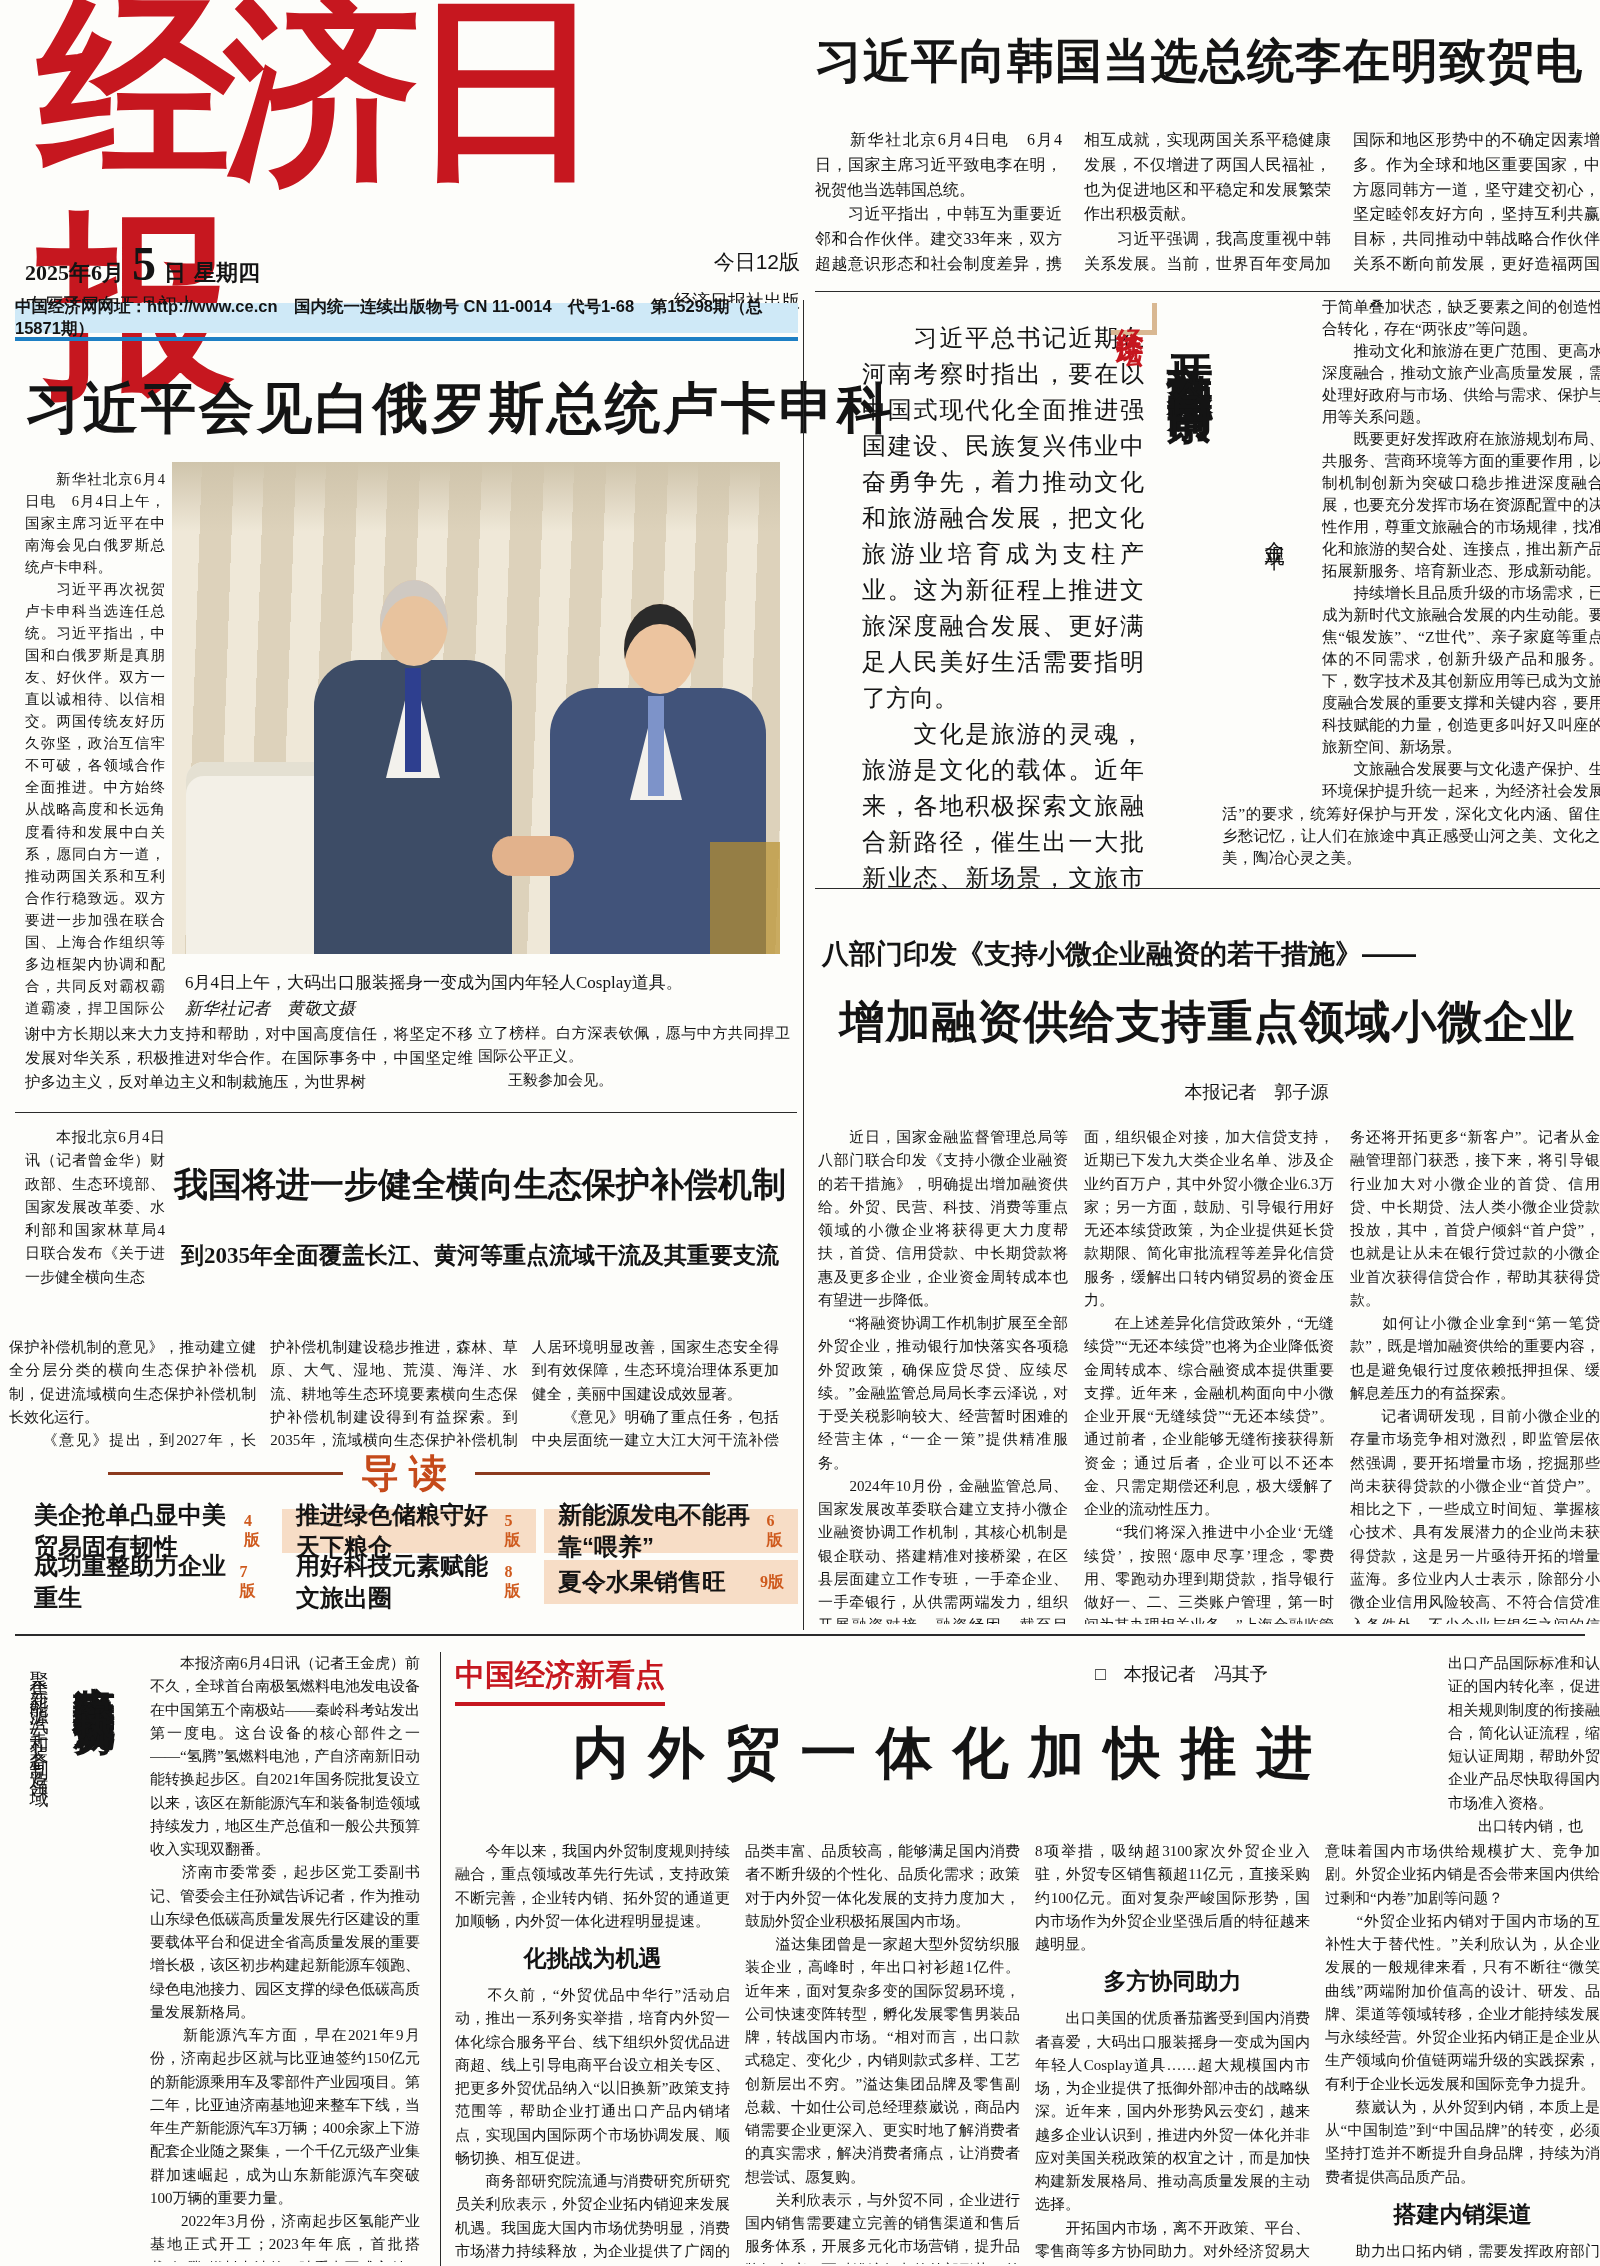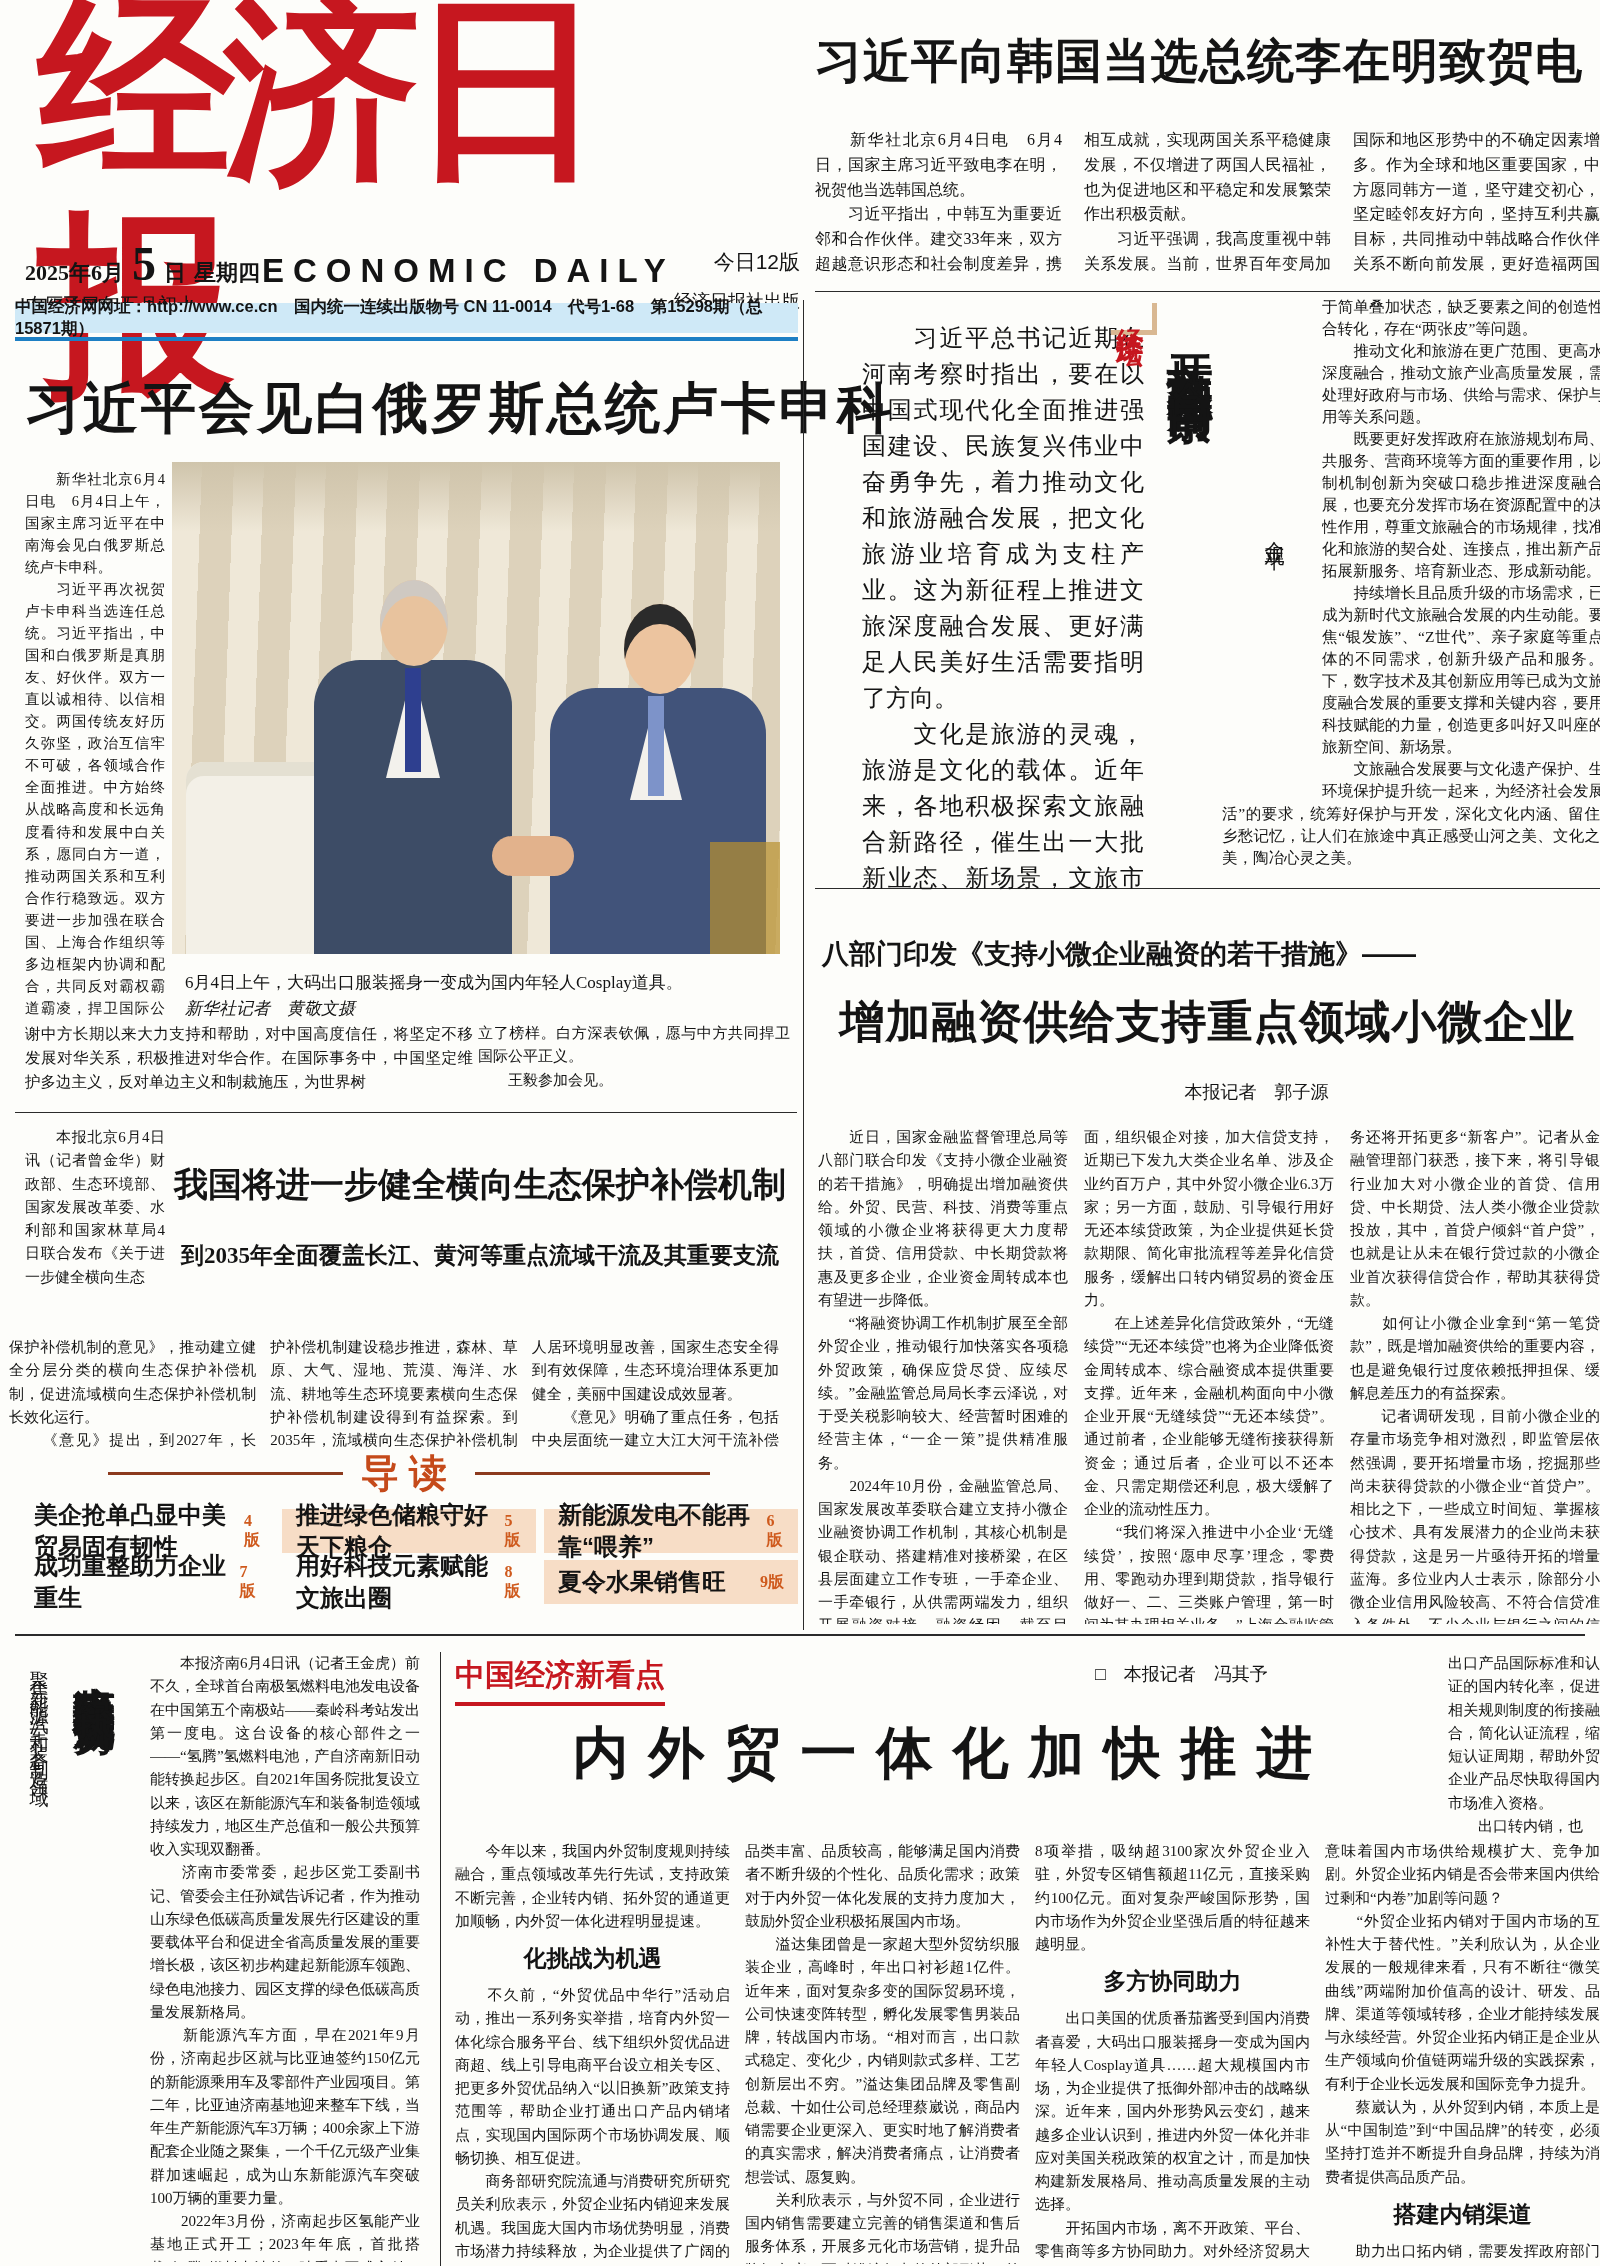--- a/index.html
+++ b/index.html
@@ -93,21 +93,20 @@
 <div class="page">
 
   <div class="abs brand">经济日报</div>
   <div class="abs dateline">
     <span>2025年6月</span>
     <span class="dateday">5</span>
     <span>日</span>
     <span>星期四</span>
   </div>
   <div class="abs lunar">农历乙巳年五月初十</div>
-  <div class="abs endaily sans">ECONOMIC DAILY</div>
   <div class="abs edition sans">今日12版</div>
   <div class="abs publisher">经济日报社出版</div>
   <div class="abs infobar sans">中国经济网网址：http://www.ce.cn　国内统一连续出版物号 CN 11-0014　代号1-68　第15298期（总15871期）</div>
   <div class="infobar-rule"></div>
 
   <div class="abs hl korea-hl">习近平向韩国当选总统李在明致贺电</div>
   <div class="abs korea-cols">
     <div class="bodytxt" style="font-size:16px;">　　新华社北京6月4日电　6月4日，国家主席习近平致电李在明，祝贺他当选韩国总统。
 　　习近平指出，中韩互为重要近邻和合作伙伴。建交33年来，双方超越意识形态和社会制度差异，携手并进、</div>
     <div class="bodytxt" style="font-size:16px;">相互成就，实现两国关系平稳健康发展，不仅增进了两国人民福祉，也为促进地区和平稳定和发展繁荣作出积极贡献。

